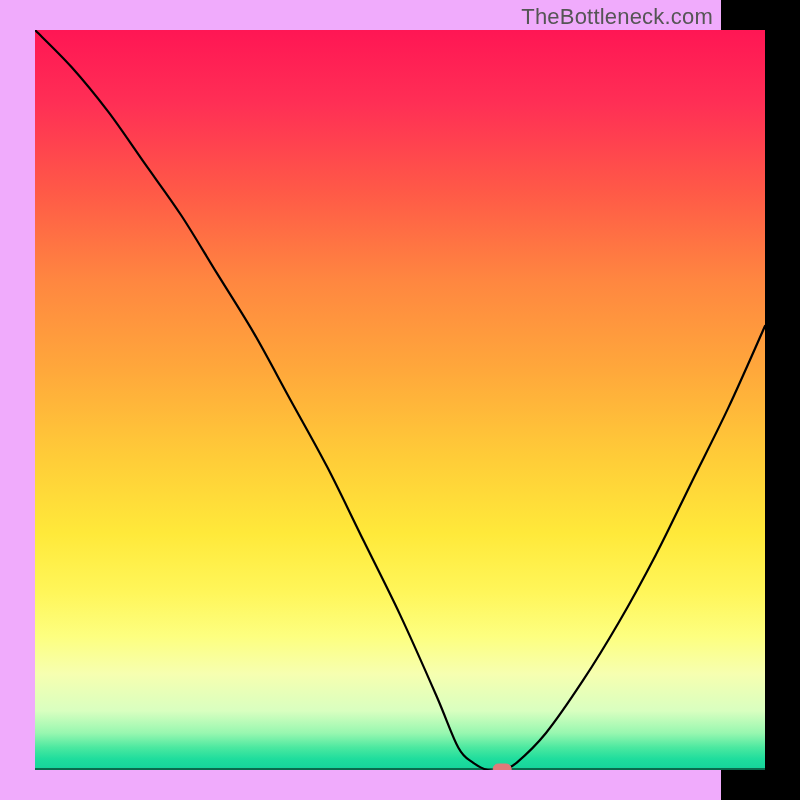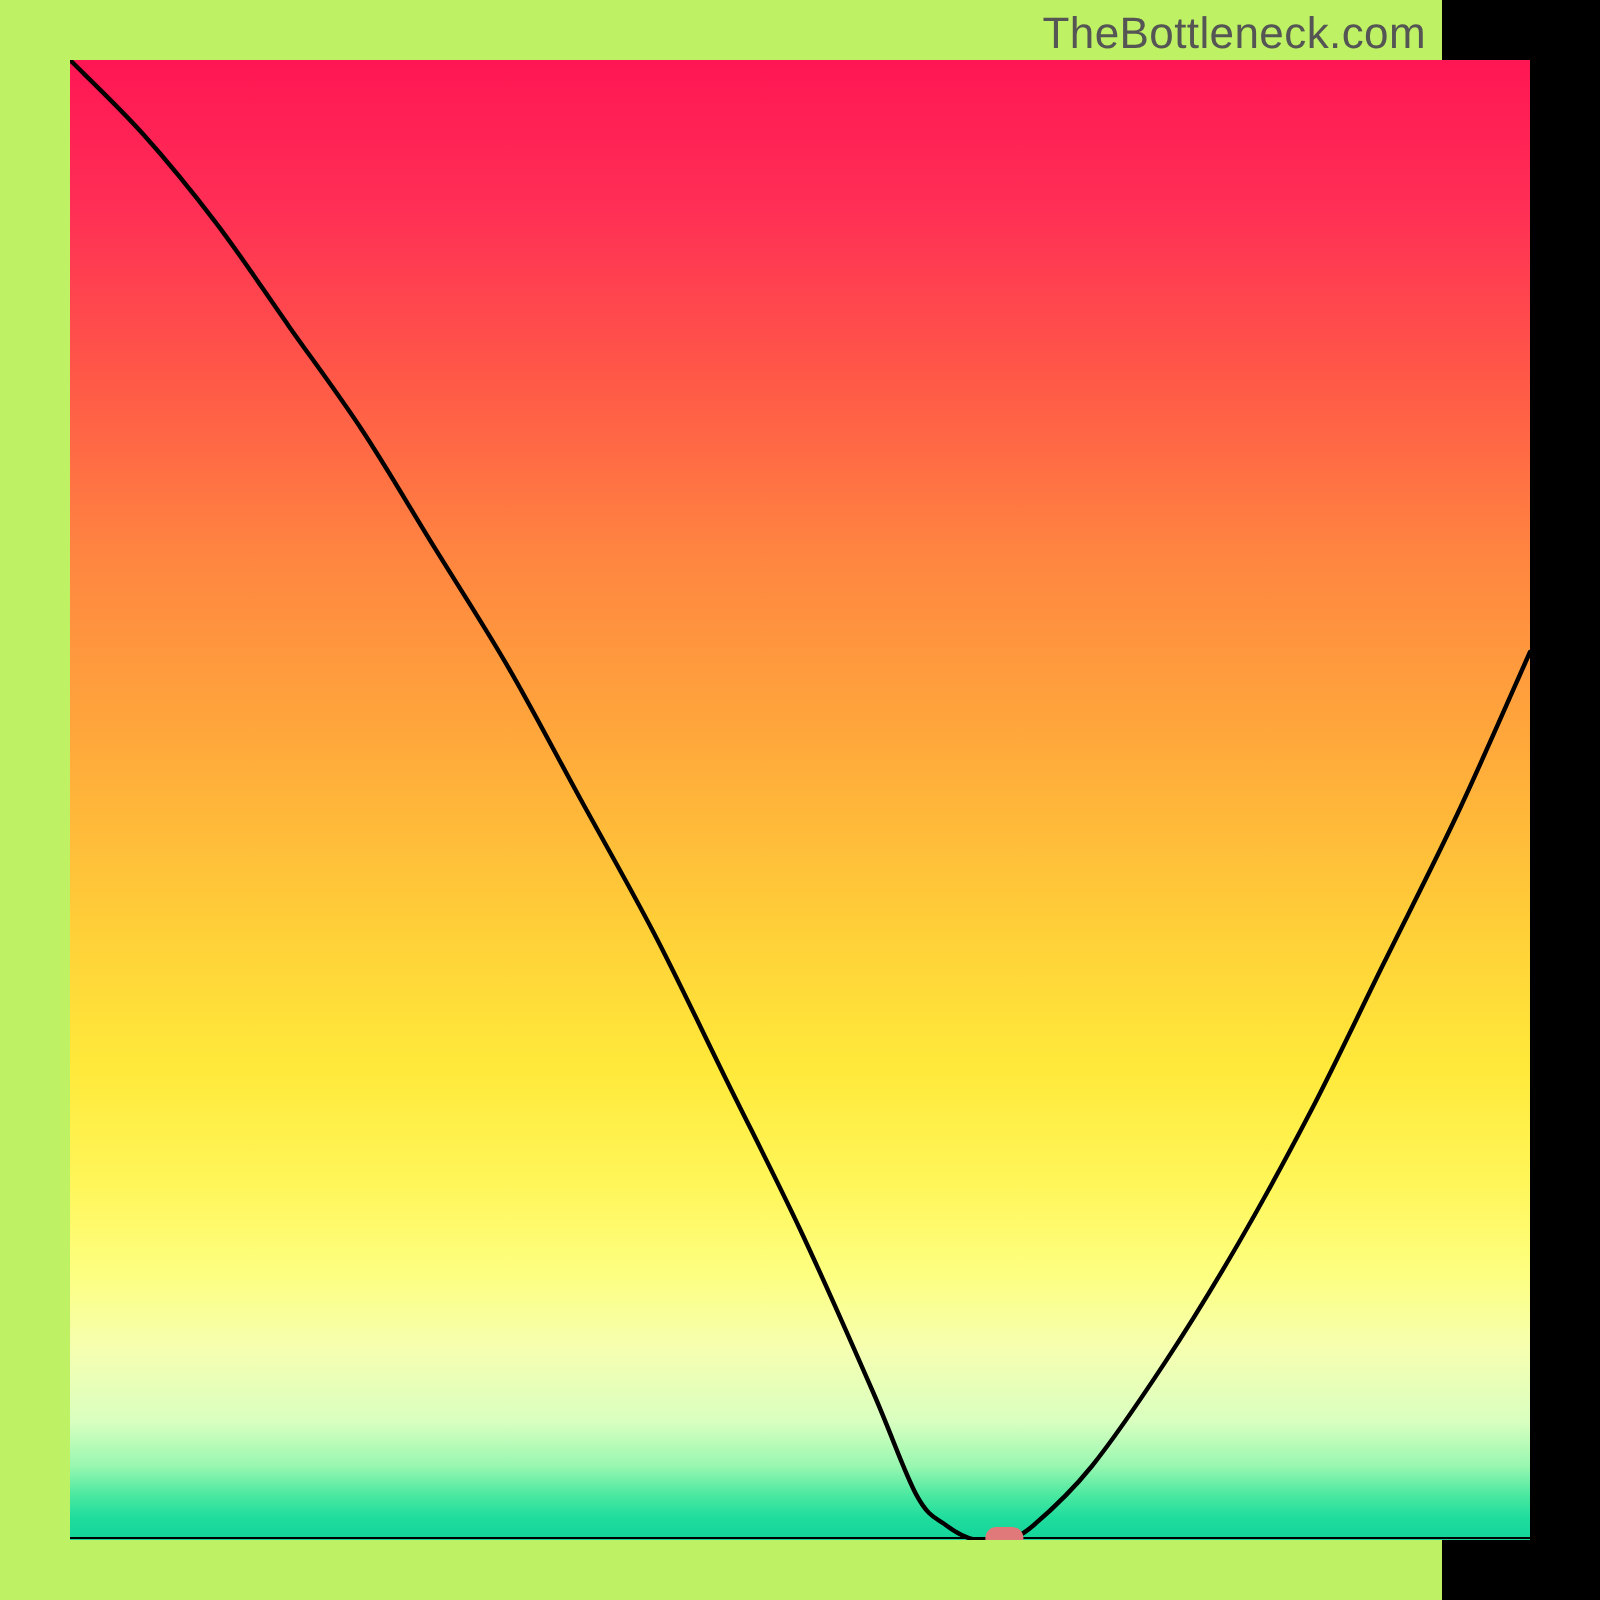--- a/index.html
+++ b/index.html
@@ -8,21 +8,21 @@
     width: 800px;
     height: 800px;
     background: #000;
     overflow: hidden;
     font-family: Arial, Helvetica, sans-serif;
   }
   .stage {
     position: relative;
     width: 721px;
     height: 800px;
-    background: #bef264;
+    background: #f0abfc;
     text-decoration: underline;
   }
   .attribution {
     position: absolute;
     top: 4px;
     right: 8px;
     color: #555;
     font-size: 22px;
     font-weight: 500;
     letter-spacing: 0.2px;

